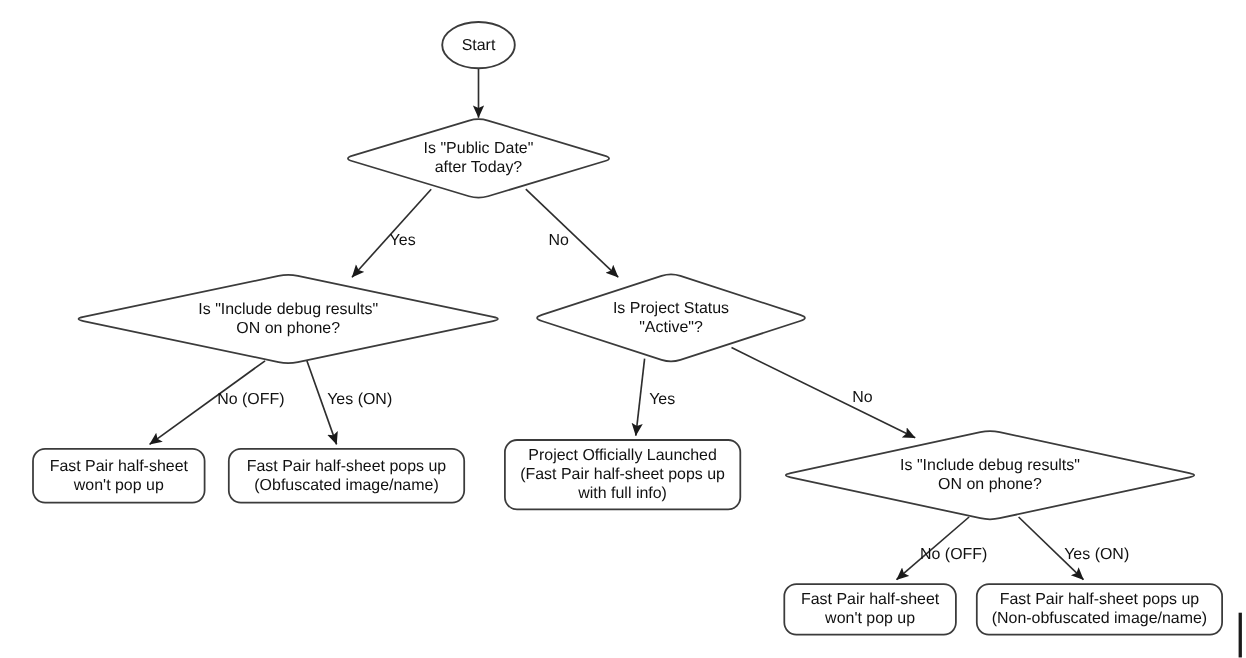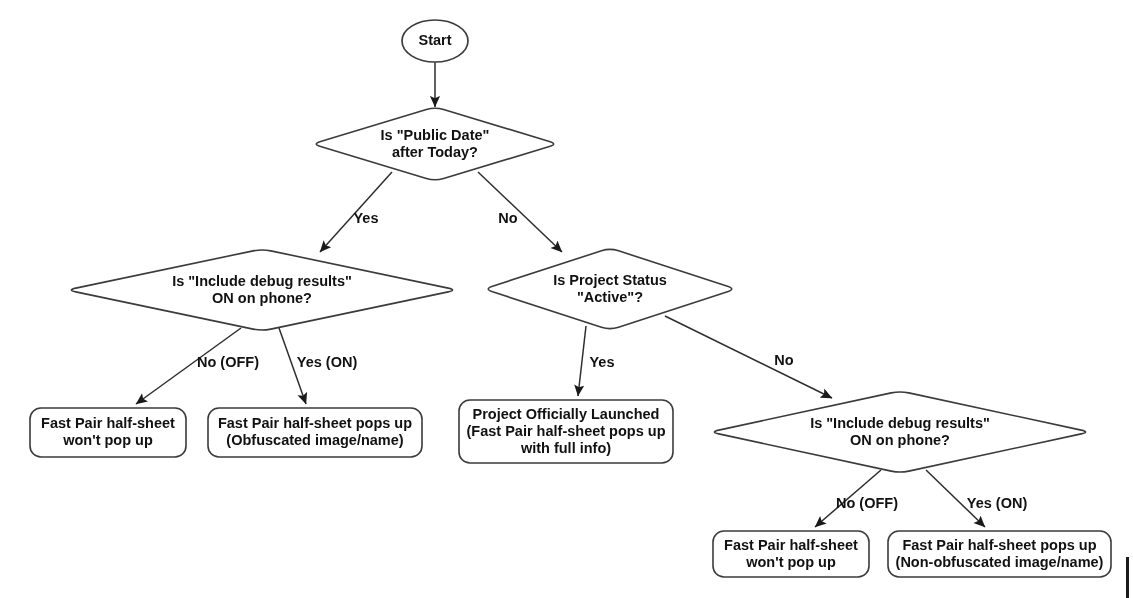--- a/index.html
+++ b/index.html
@@ -11,21 +11,20 @@
     width: 1133px;
     height: 598px;
     overflow: hidden;
     font-family: "Liberation Sans", sans-serif;
   }
   #flow-root {
     position: relative;
     width: 1133px;
     height: 598px;
     background: #ffffff;
-    font-weight: bold;
   }
   svg.flow {
     display: block;
     width: 1133px;
     height: 598px;
   }
   .shape {
     fill: #ffffff;
     stroke: #3b3b3b;
     stroke-width: 1.6;

